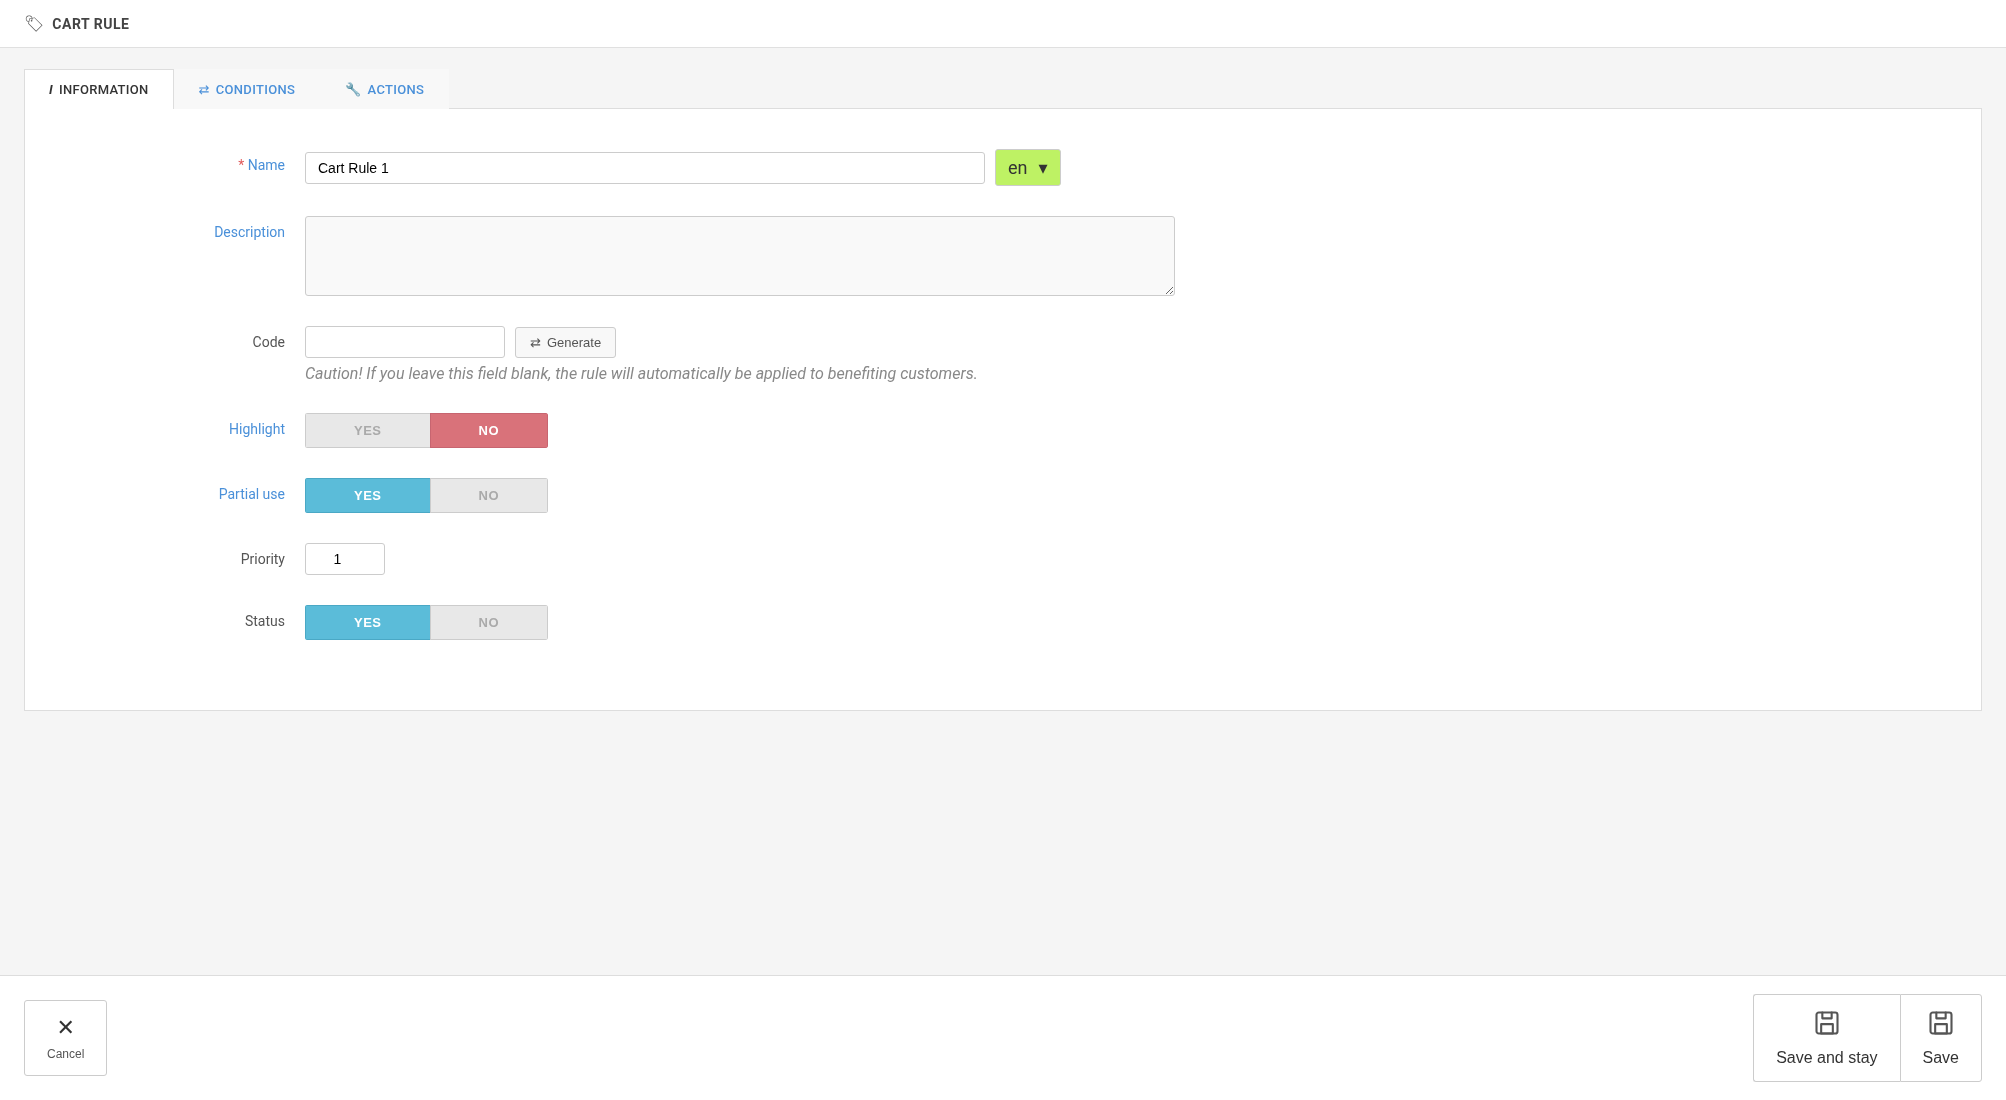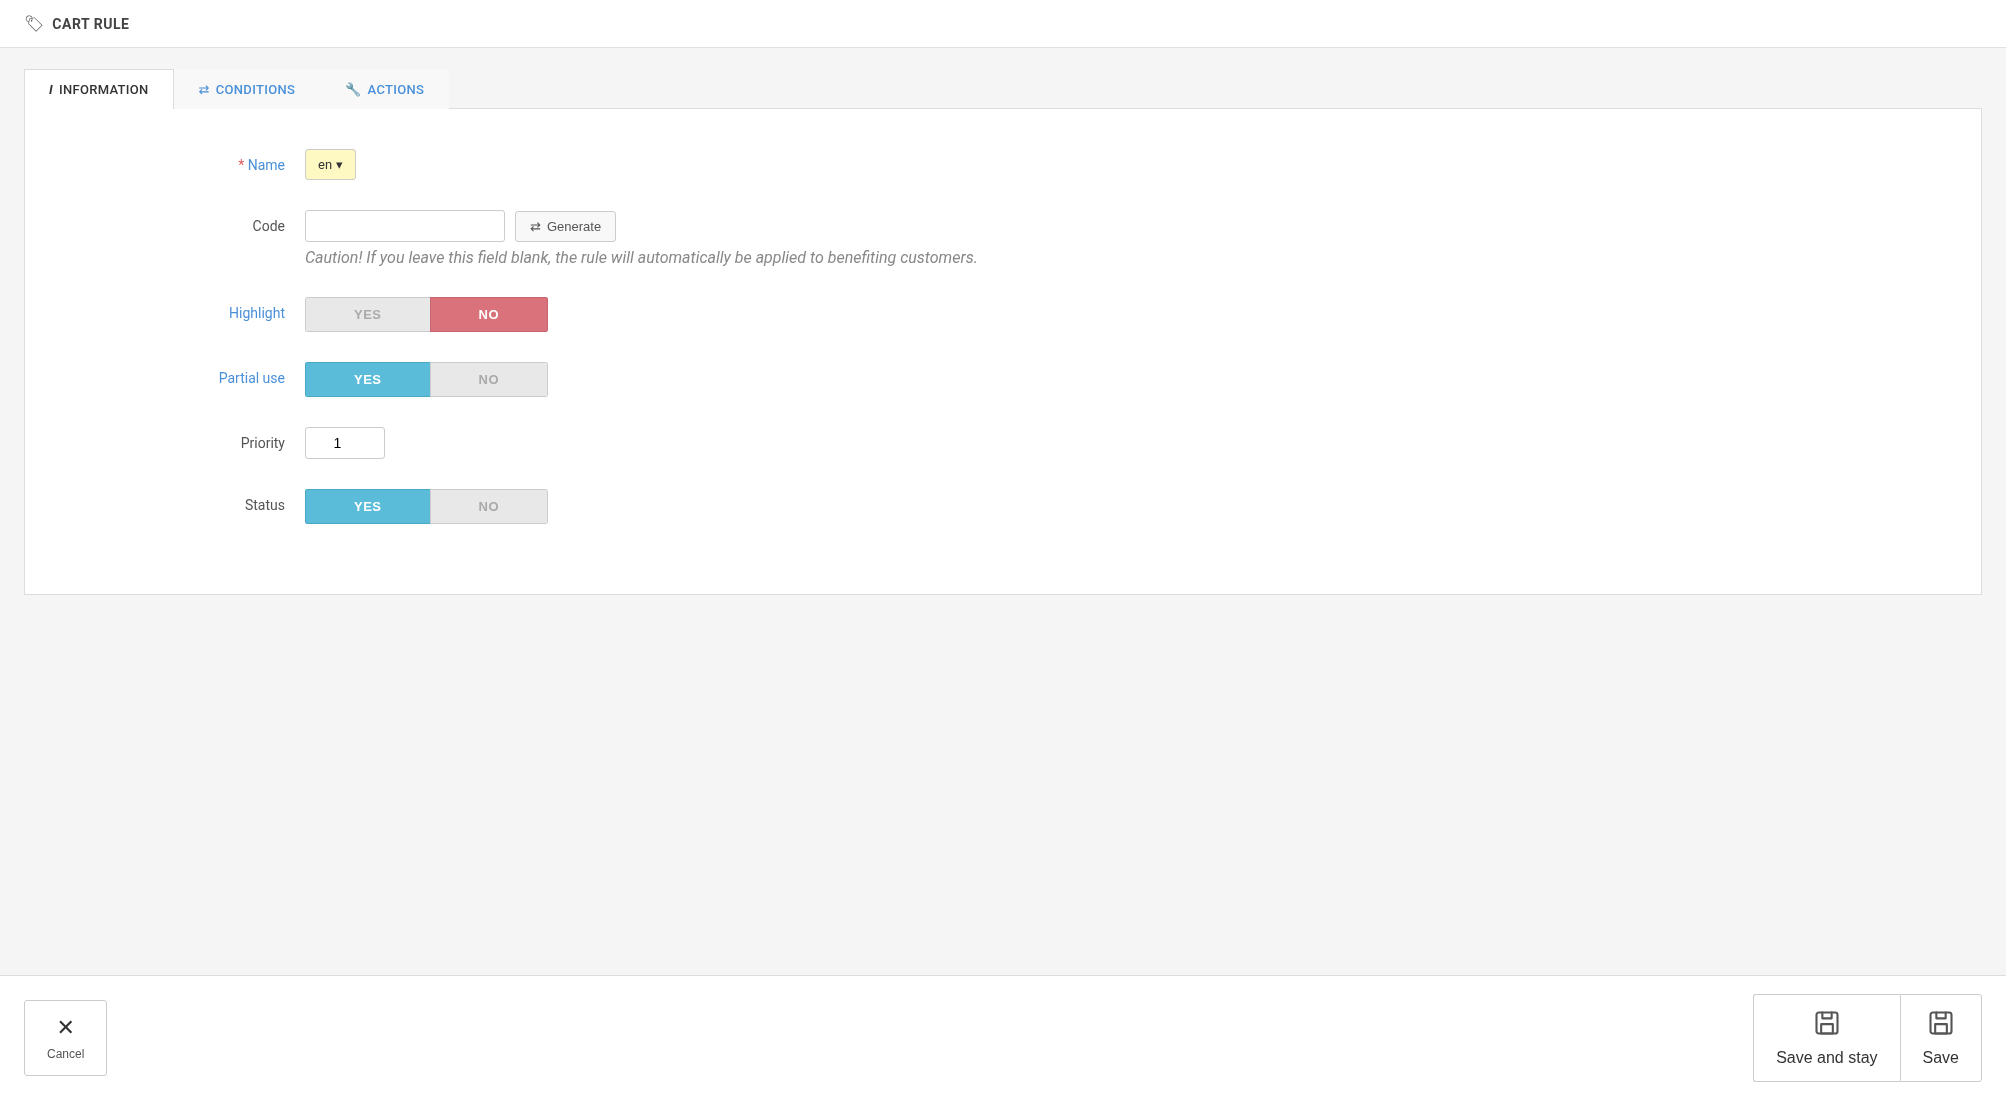--- a/index.html
+++ b/index.html
@@ -131,26 +131,26 @@
     .priority-input {
       width: 80px;
       text-align: center;
     }
 
     
     .lang-dropdown {
       border: 1px solid #ccc;
       border-radius: 3px;
       padding: 7px 12px;
-      font-size: 13px;
-      background: #fef9c3;
-      cursor: pointer;
-      display: flex;
-      align-items: center;
-      gap: 4px;
+      font-size: 18px;
+      background: #bef264;
+      cursor: pointer;
+      display: flex;
+      align-items: center;
+      gap: 11px;
     }
 
     
     .generate-btn {
       border: 1px solid #ccc;
       border-radius: 3px;
       padding: 7px 14px;
       font-size: 13px;
       background: #f8f8f8;
       cursor: pointer;
@@ -301,27 +301,34 @@
       <span style="font-size:13px;">🔧</span>
       <span>ACTIONS</span>
     </div>
   </div>
 
   <div class="form-card">
 
     <div class="form-row">
       <div class="form-label required">Name</div>
       <div class="form-control-wrap">
+        <input type="text" class="name-input" value="Cart Rule 1" style="">
         <div class="lang-dropdown">
           <span>en</span>
           <span>▾</span>
         </div>
       </div>
     </div>
 
+    <div class="form-row">
+      <div class="form-label">Description</div>
+      <div class="form-control-wrap">
+        <textarea class="description-textarea" style=""></textarea>
+      </div>
+    </div>
 
     <div class="form-row">
       <div class="form-label dark">Code</div>
       <div class="form-control-wrap">
         <div class="code-field-wrap">
           <div class="code-input-row">
             <input type="text" class="code-input" style="">
             <button class="generate-btn">
               <span>⇄</span>
               <span>Generate</span>

